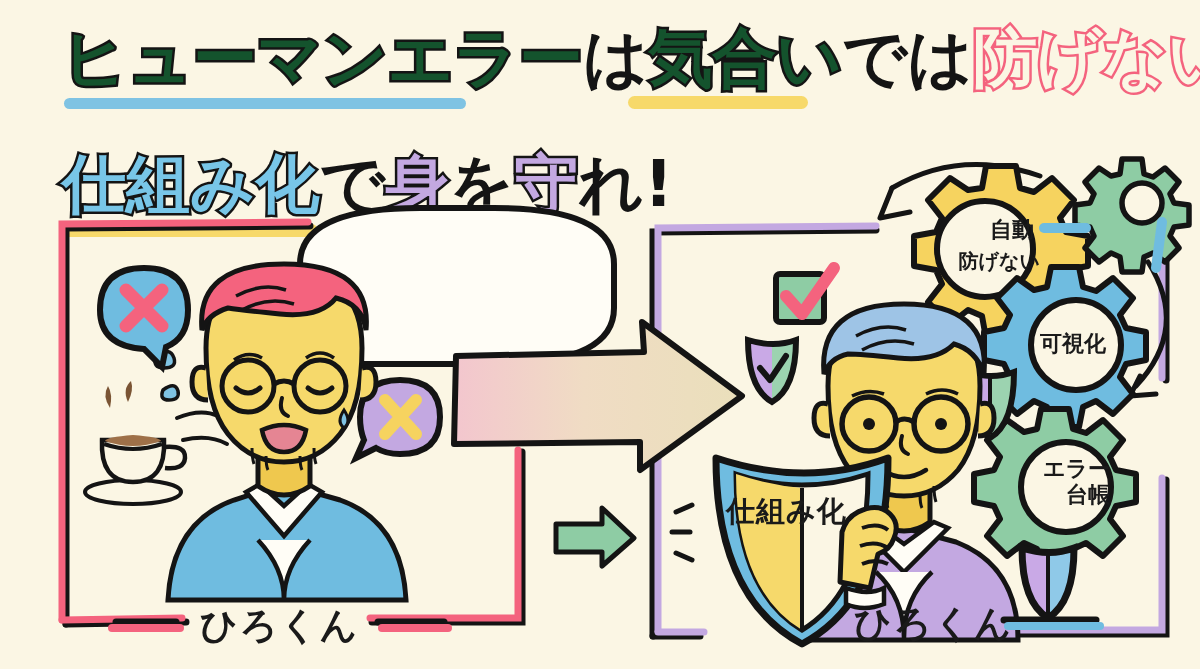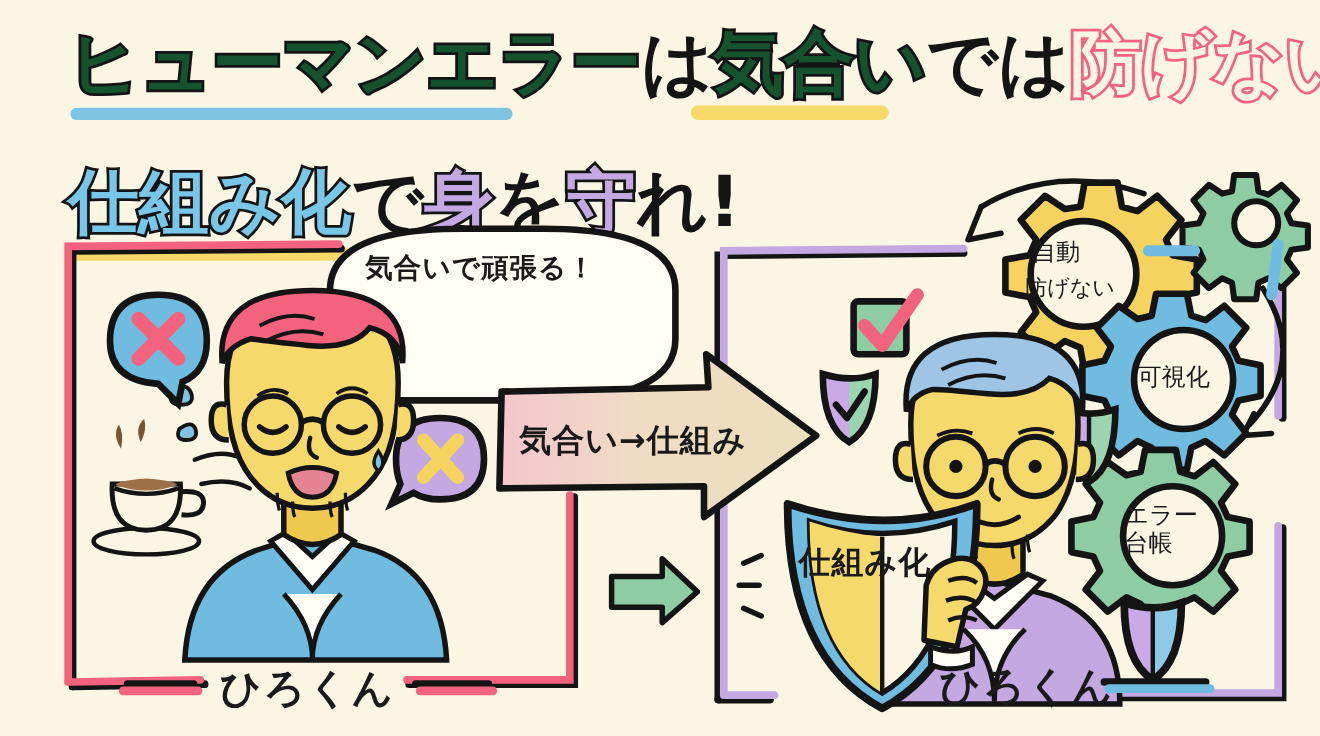--- a/index.html
+++ b/index.html
@@ -45,21 +45,21 @@
     position:absolute;height:11px;border-radius:6px;background:#7FC3E3;
   }
   .underline-yellow{
     position:absolute;height:13px;border-radius:7px;background:#F7D96A;
   }
 
   
   .lbl{position:absolute;white-space:pre;color:#1a1a1a;font-weight:700;}
   .bubble-text{font-size:25px;line-height:1.35;letter-spacing:1px;}
   .arrow-text{font-size:29px;letter-spacing:1px;font-weight:700;}
-  .gear-text{font-size:22px;line-height:1.12;text-align:left;font-weight:400;}
+  .gear-text{font-size:22px;line-height:1.12;text-align:right;font-weight:700;}
   .shield-text{font-size:29px;font-weight:700;letter-spacing:1px;}
   .name-text{font-size:37px;font-weight:700;letter-spacing:2px;}
 </style>
 </head>
 <body>
 
 <div class="stage">
 
   <div class="title">
 
@@ -303,23 +303,21 @@
       <path d="M112 628 L180 628" stroke="#F4637E" stroke-width="8"></path>
       <path d="M378 622 L444 622" stroke="#141414" stroke-width="7"></path>
       <path d="M382 628 L448 628" stroke="#F4637E" stroke-width="8"></path>
     </g>
     <g stroke-linecap="round">
       <path d="M1004 620 L1096 620" stroke="#141414" stroke-width="7"></path>
       <path d="M1008 626 L1100 626" stroke="#6FBCE0" stroke-width="8"></path>
     </g>
   </svg>
 
-  <div class="lbl bubble-text" style="left:332px;top:227px;">気合いで頑張る！</div>
-
-  <div class="lbl arrow-text" style="left:472px;top:381px;">気合い→仕組み</div>
+
 
   <div class="lbl gear-text" style="left:938px;top:218px;width:96px;">自動</div>
   <div class="lbl gear-text" style="left:932px;top:250px;width:108px;font-size:20px;">防げない</div>
 
   <div class="lbl gear-text" style="left:1034px;top:332px;width:72px;">可視化</div>
 
   <div class="lbl gear-text" style="left:1022px;top:457px;width:88px;">エラー</div>
   <div class="lbl gear-text" style="left:1022px;top:483px;width:88px;">台帳</div>
 
   <div class="lbl shield-text" style="left:726px;top:492px;">仕組み化</div>

